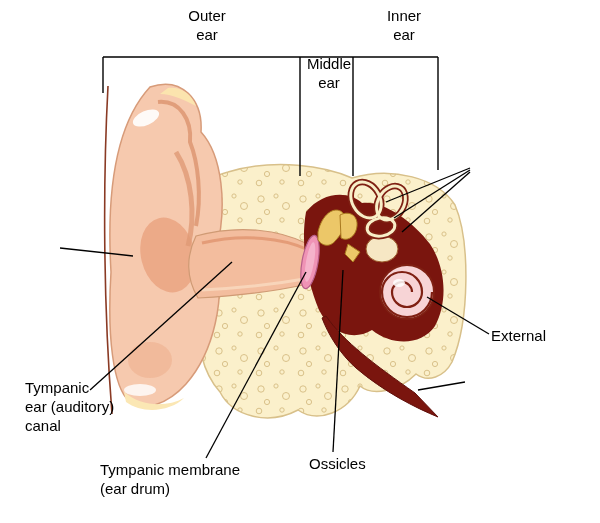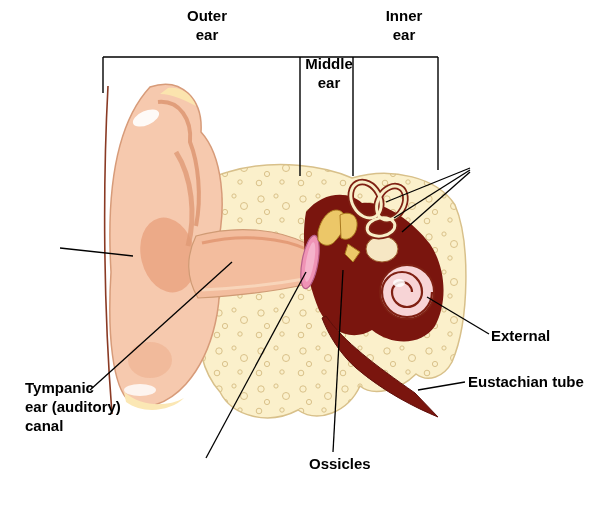--- a/index.html
+++ b/index.html
@@ -3,21 +3,21 @@
 <meta charset="utf-8">
 <style>
   * { margin:0; padding:0; box-sizing:border-box; }
   html,body { background:#ffffff; font-family:"Liberation Sans", sans-serif; }
   .canvas { position:relative; width:600px; height:523px; background:#fff; overflow:hidden; }
   .canvas svg { position:absolute; left:0; top:0; }
   .lbl {
     position:absolute;
     font-size:15px;
     line-height:19px;
-    font-weight:700;
+    font-weight:400;
     color:#000;
     white-space:pre-line;
   }
   .lbl.center { transform:translateX(-50%); text-align:center; }
 </style>
 </head>
 <body>
 
 <div class="canvas">
 
@@ -124,17 +124,18 @@
   <div class="lbl center" style="left:207px; top:6px;">Outer
 ear</div>
   <div class="lbl center" style="left:329px; top:6px;margin-top:48px;">Middle
 ear</div>
   <div class="lbl center" style="left:404px; top:6px;">Inner
 ear</div>
 
   <div class="lbl" style="left:25px; top:378px;">Tympanic
 ear (auditory)
 canal</div>
+  <div class="lbl" style="left:100px; top:460px;">Tympanic membrane
+(ear drum)</div>
   <div class="lbl" style="left:309px; top:454px;">Ossicles</div>
   <div class="lbl" style="left:491px; top:326px;">External</div>
-  <div class="lbl" style="left:468px; top:372px;">Eustachian tube</div>
 
 </div>
 
 </body></html>

